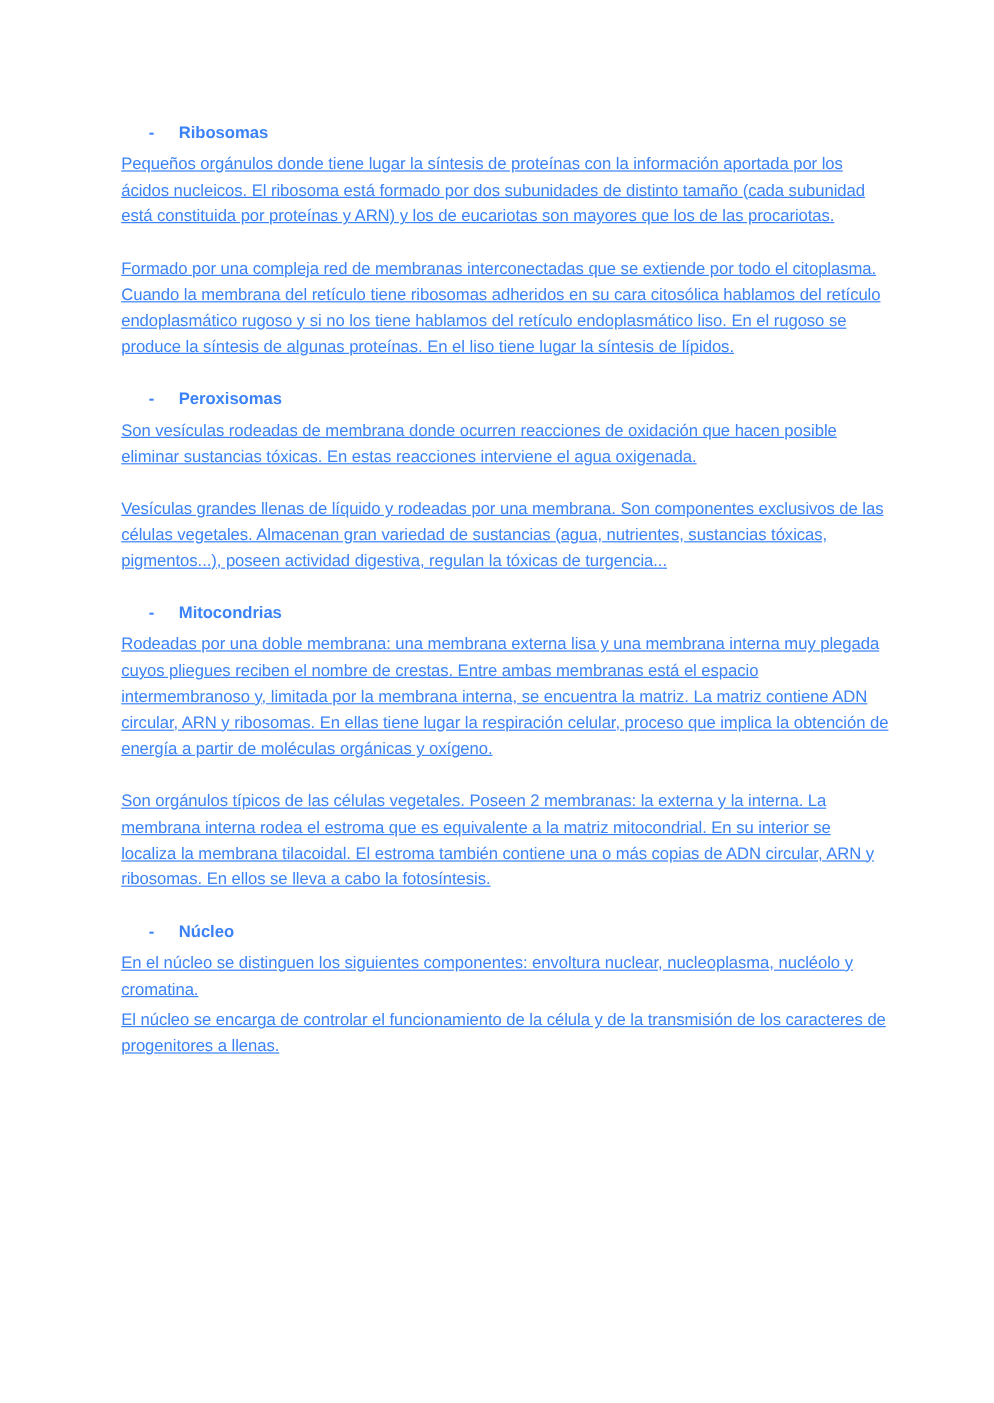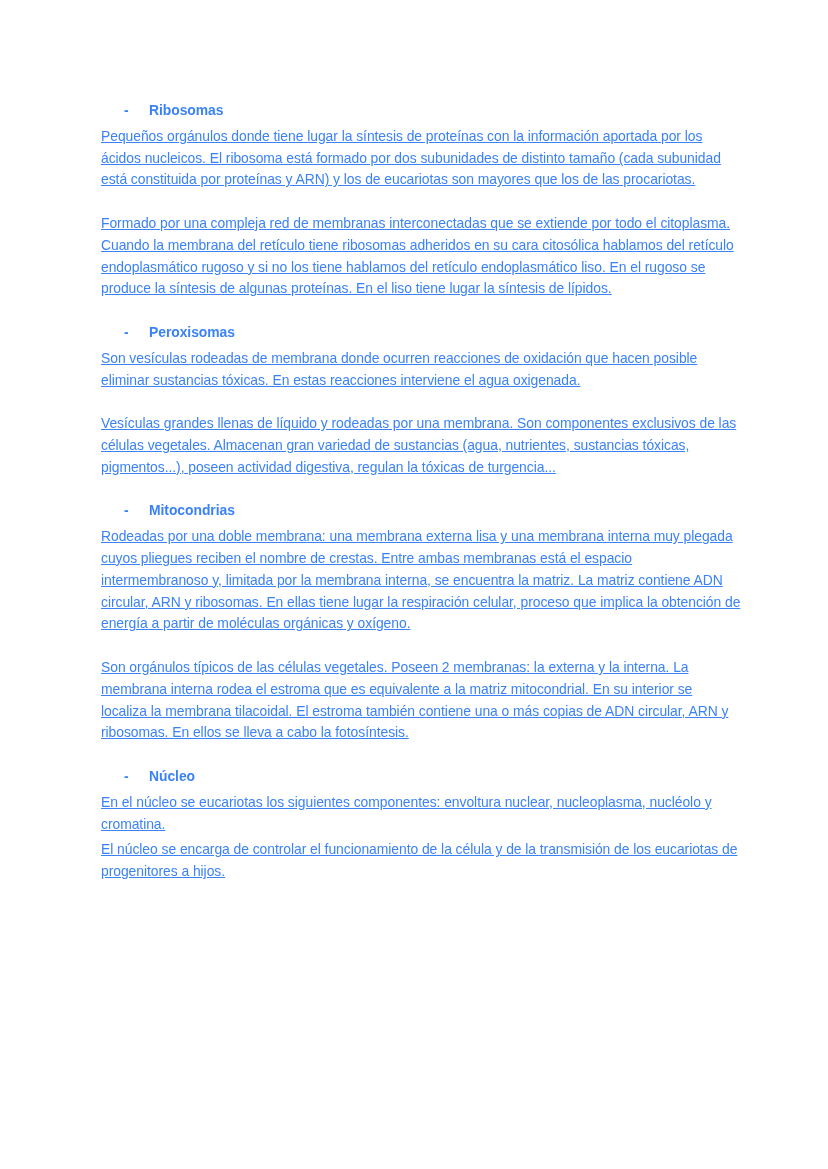--- a/index.html
+++ b/index.html
@@ -68,17 +68,17 @@
       </section>
       <section class="doc-section">
         <div class="heading-line bulleted"><span class="dash">-</span><span>Mitocondrias</span></div>
         <p>Rodeadas por una doble membrana: una membrana externa lisa y una membrana interna muy plegada cuyos pliegues reciben el nombre de crestas. Entre ambas membranas está el espacio intermembranoso y, limitada por la membrana interna, se encuentra la matriz. La matriz contiene ADN circular, ARN y ribosomas. En ellas tiene lugar la respiración celular, proceso que implica la obtención de energía a partir de moléculas orgánicas y oxígeno.</p>
       </section>
       <section class="doc-section">
         <p>Son orgánulos típicos de las células vegetales. Poseen 2 membranas: la externa y la interna. La membrana interna rodea el estroma que es equivalente a la matriz mitocondrial. En su interior se localiza la membrana tilacoidal. El estroma también contiene una o más copias de ADN circular, ARN y ribosomas. En ellos se lleva a cabo la fotosíntesis.</p>
       </section>
       <section class="doc-section">
         <div class="heading-line bulleted"><span class="dash">-</span><span>Núcleo</span></div>
-        <p>En el núcleo se eucariotas los siguientes componentes: envoltura nuclear, nucleoplasma, nucléolo y cromatina.</p>
-        <p>El núcleo se encarga de controlar el funcionamiento de la célula y de la transmisión de los eucariotas de progenitores a hijos.</p>
+        <p>En el núcleo se distinguen los siguientes componentes: envoltura nuclear, nucleoplasma, nucléolo y cromatina.</p>
+        <p>El núcleo se encarga de controlar el funcionamiento de la célula y de la transmisión de los caracteres de progenitores a llenas.</p>
       </section>
     </div>
 </div>
 
 </body></html>

